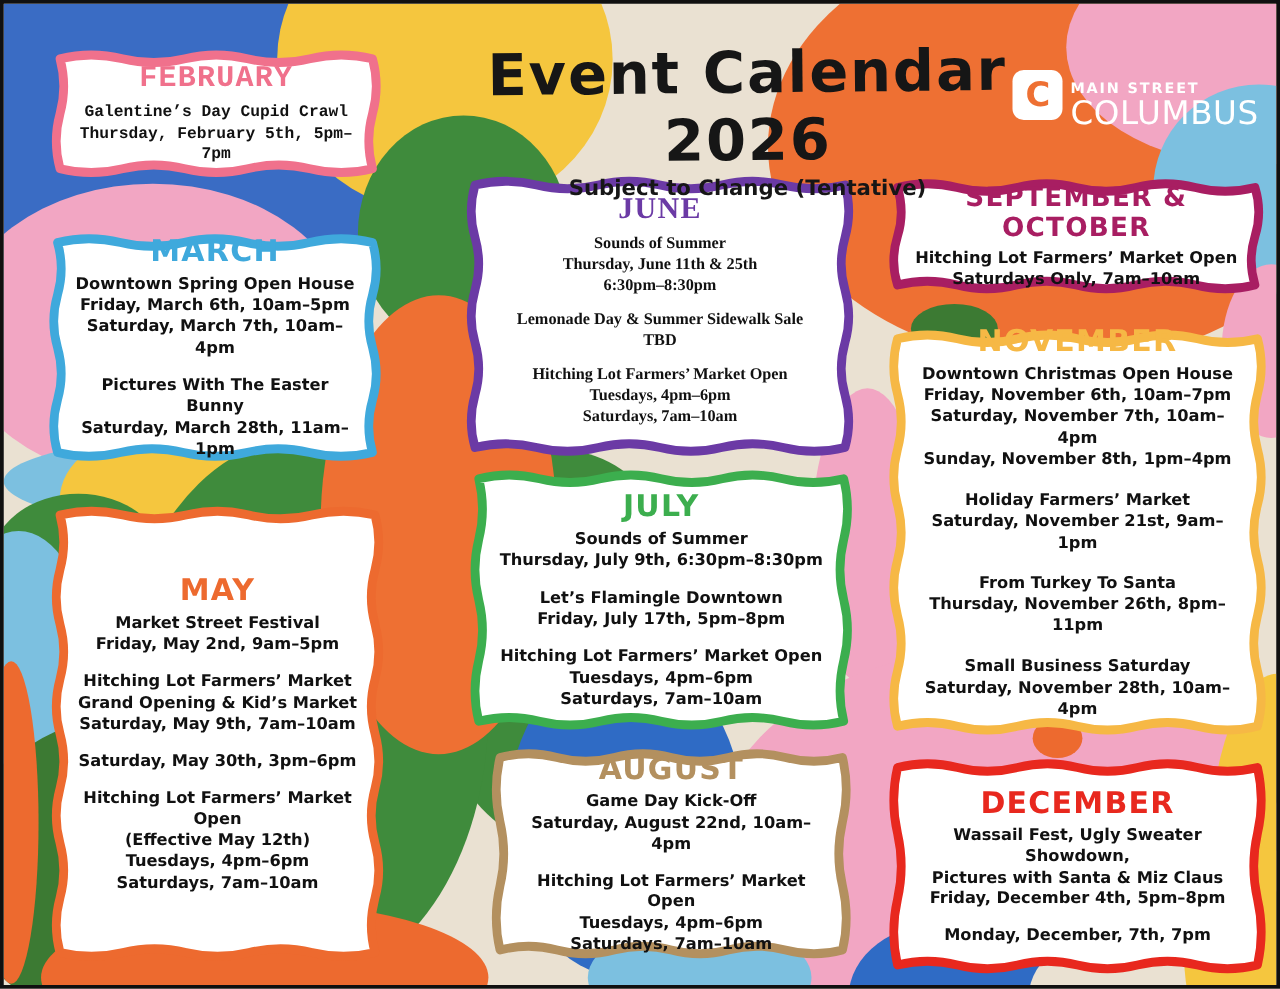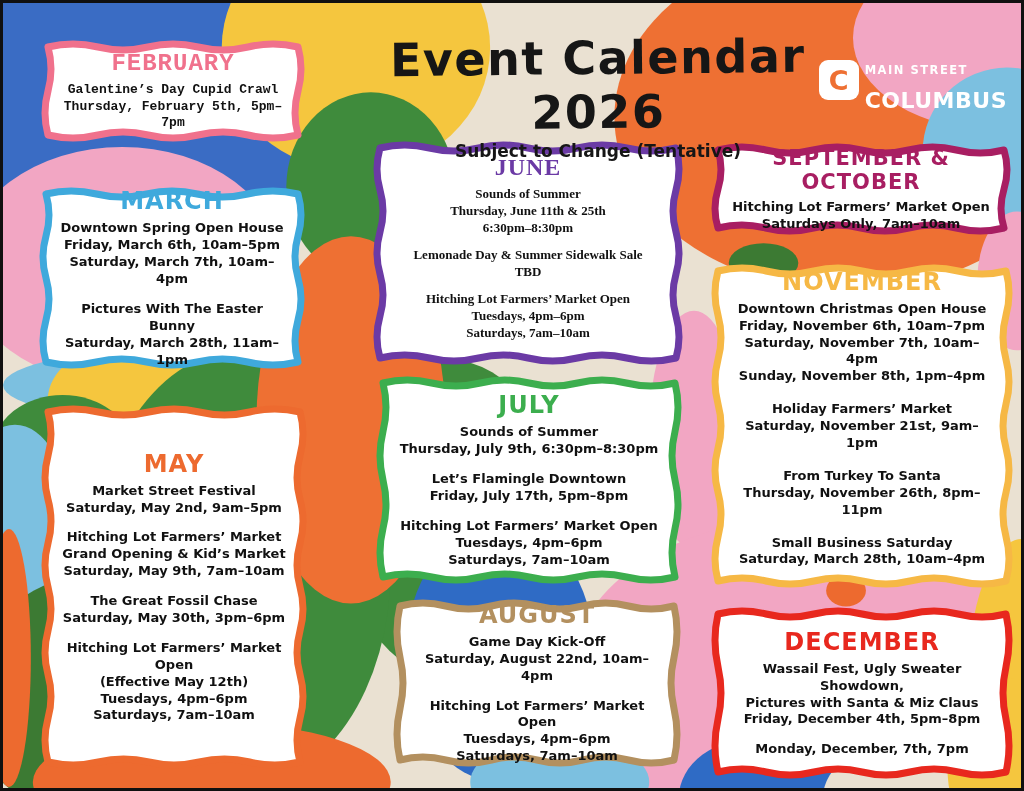--- a/index.html
+++ b/index.html
@@ -17,21 +17,21 @@
   }
   .page-subtitle{margin:2px 0 0;font-size:17px;font-weight:700;color:#161616;}
   .logo{position:absolute;right:14px;top:46px;display:flex;align-items:center;gap:6px;z-index:3;}
   .logo-icon{
     width:40px;height:40px;background:#ffffff;border-radius:9px;
     display:flex;align-items:center;justify-content:center;
     font-size:27px;font-weight:800;color:#EE7033;
   }
   .logo-text{color:#ffffff;text-align:left;line-height:1;}
   .logo-line1{font-size:11.5px;font-weight:700;letter-spacing:1.5px;margin-top:16px;}
-  .logo-line2{font-size:22px;font-weight:700;letter-spacing:0.5px;margin-top:13px;}
+  .logo-line2{font-size:26px;font-weight:400;letter-spacing:0.5px;margin-top:1px;}
   
   .card{position:absolute;z-index:2;}
   .card-border{position:absolute;inset:0;width:100%;height:100%;}
   .card-content{
     position:relative;z-index:1;height:100%;box-sizing:border-box;
     display:flex;flex-direction:column;align-items:center;justify-content:center;
     padding:20px 24px;text-align:center;
   }
   .card-title{
     margin:0 0 5px;font-size:24px;font-weight:800;letter-spacing:1px;color:var(--accent);
@@ -140,29 +140,28 @@
 
   <div class="card card-may" style="--accent: #ED6A2F;">
     <svg class="card-border" viewBox="0 0 274 372">
         <path d="M 11 11 Q 36.2 5 61.400000000000006 11 Q 86.6 17 111.80000000000001 11 Q 137 5 162.2 11 Q 187.39999999999998 17 212.60000000000002 11 Q 237.8 5 263 11 Q 269 32.875 263 54.75 Q 257 76.625 263 98.5 Q 269 120.375 263 142.25 Q 257 164.125 263 186 Q 269 207.875 263 229.75 Q 257 251.625 263 273.5 Q 269 295.375 263 317.25 Q 257 339.125 263 361 Q 237.8 367 212.6 361 Q 187.4 355 162.2 361 Q 137 367 111.80000000000001 361 Q 86.60000000000002 355 61.39999999999998 361 Q 36.19999999999999 367 11 361 Q 5 339.125 11 317.25 Q 17 295.375 11 273.5 Q 5 251.625 11 229.75 Q 17 207.875 11 186 Q 5 164.125 11 142.25 Q 17 120.375 11 98.5 Q 5 76.625 11 54.75 Q 17 32.875 11 11 Z" fill="#ffffff" stroke="#ED6A2F" stroke-width="7" stroke-linejoin="round"></path>
       </svg>
     <div class="card-content">
       <h2 class="card-title">MAY</h2>
       <div class="card-events">
           <p class="event">
             <span class="event-line">Market Street Festival</span>
-            <span class="event-line">Saturday, May 2nd, 9am–5pm</span>
+            <span class="event-line">Friday, May 2nd, 9am–5pm</span>
           </p>
           <p class="event">
             <span class="event-line">Hitching Lot Farmers’ Market</span>
             <span class="event-line">Grand Opening &amp; Kid’s Market</span>
             <span class="event-line">Saturday, May 9th, 7am–10am</span>
           </p>
           <p class="event">
-            <span class="event-line">The Great Fossil Chase</span>
             <span class="event-line">Saturday, May 30th, 3pm–6pm</span>
           </p>
           <p class="event">
             <span class="event-line">Hitching Lot Farmers’ Market Open</span>
             <span class="event-line">(Effective May 12th)</span>
             <span class="event-line">Tuesdays, 4pm–6pm</span>
             <span class="event-line">Saturdays, 7am–10am</span>
           </p>
         </div>
     </div>
@@ -268,21 +267,21 @@
           <p class="event">
             <span class="event-line">Holiday Farmers’ Market</span>
             <span class="event-line">Saturday, November 21st, 9am–1pm</span>
           </p>
           <p class="event">
             <span class="event-line">From Turkey To Santa</span>
             <span class="event-line">Thursday, November 26th, 8pm–11pm</span>
           </p>
           <p class="event">
             <span class="event-line">Small Business Saturday</span>
-            <span class="event-line">Saturday, March 28th, 10am–4pm</span>
+            <span class="event-line">Saturday, November 28th, 10am–4pm</span>
           </p>
         </div>
     </div>
   </div>
 
   <div class="card card-december" style="--accent: #E8281E;">
     <svg class="card-border" viewBox="0 0 310 180">
         <path d="M 11 11 Q 35 5 59 11 Q 83 17 107 11 Q 131 5 155 11 Q 179 17 203 11 Q 227 5 251 11 Q 275 17 299 11 Q 305 37.33333333333333 299 63.666666666666664 Q 293 90 299 116.33333333333333 Q 305 142.66666666666669 299 169 Q 275 175 251 169 Q 227 163 203 169 Q 179 175 155 169 Q 131 163 107 169 Q 83 175 59 169 Q 35 163 11 169 Q 5 142.66666666666666 11 116.33333333333334 Q 17 90 11 63.66666666666667 Q 5 37.333333333333314 11 11 Z" fill="#ffffff" stroke="#E8281E" stroke-width="7" stroke-linejoin="round"></path>
       </svg>
     <div class="card-content">

